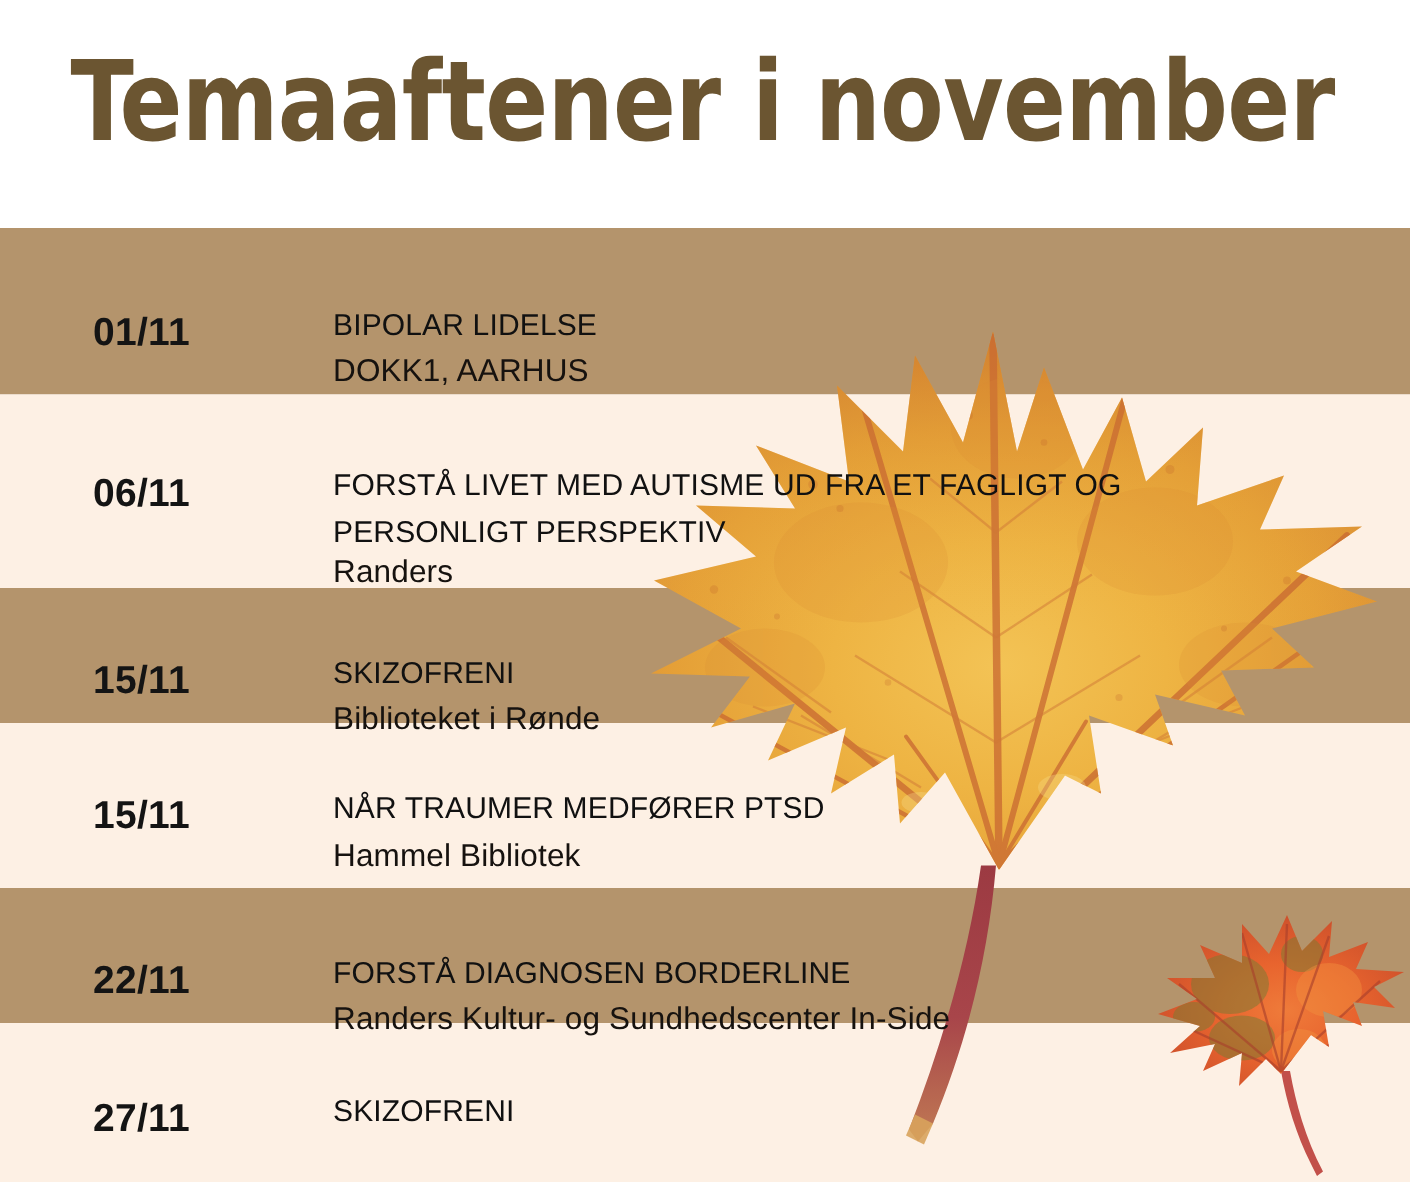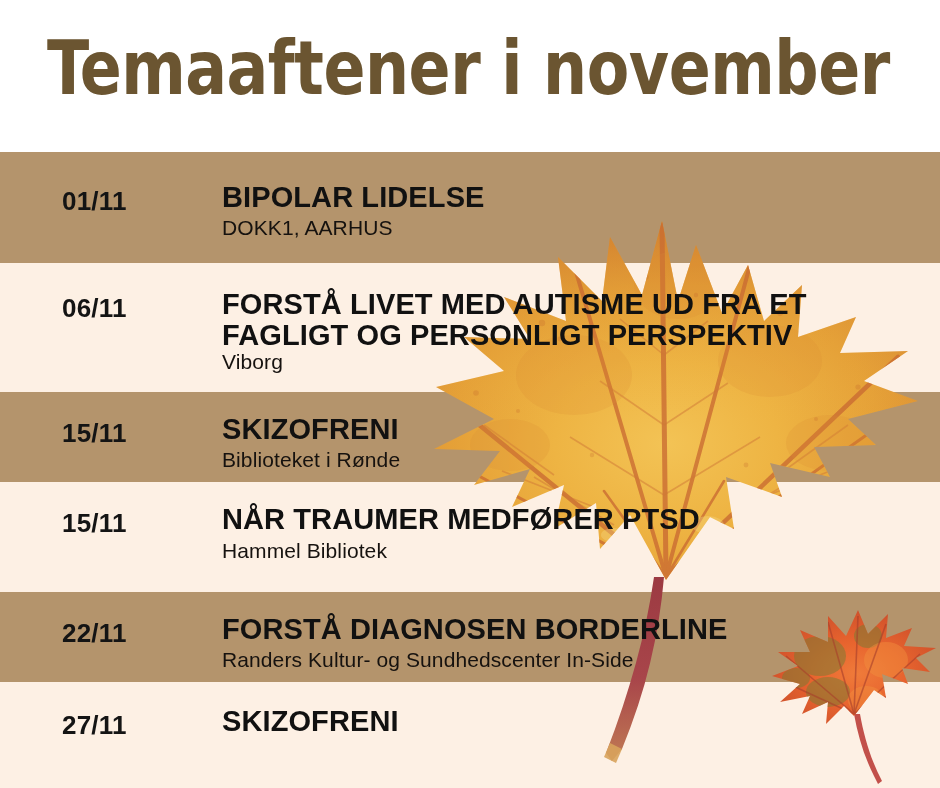--- a/index.html
+++ b/index.html
@@ -32,30 +32,30 @@
   .stripe.brown{background:#b4946c;}
   .stripe.cream{background:#fdf0e4;}
 
   
   #leaf-layer{position:absolute;left:0;top:0;width:940px;height:788px;z-index:2;pointer-events:none;}
   #big-leaf{position:absolute;left:378px;top:125px;width:560px;height:640px;}
   #small-leaf{position:absolute;left:770px;top:608px;width:170px;height:180px;}
 
   
   #rows{position:absolute;left:0;top:0;width:940px;height:788px;z-index:4;}
-  .row{position:absolute;left:0;width:940px;}
+  .row{position:absolute;left:0;width:940px;margin-top:20px;}
   .row-inner{position:absolute;left:0;top:0;width:940px;height:100%;}
   .date{
     position:absolute;left:62px;
     font-size:26px;font-weight:700;color:#141414;
     letter-spacing:0.2px;white-space:nowrap;
   }
   .event-title{
     position:absolute;left:222px;
-    font-size:29px;font-weight:700;color:#111111;
+    font-size:20px;font-weight:400;color:#111111;
     letter-spacing:0.1px;line-height:31px;
     text-transform:uppercase;
     max-width:690px;
   }
   .event-venue{
     position:absolute;left:222px;
     font-size:21px;font-weight:400;color:#16120f;
     line-height:26px;letter-spacing:0.1px;
     max-width:700px;
   }
@@ -248,21 +248,21 @@
         <div class="date">01/11</div>
         <div class="event-title">BIPOLAR LIDELSE</div>
         <div class="event-venue">DOKK1, AARHUS</div>
       </div>
     </div>
 
     <div class="row r1" style="top:263px;height:129px;">
       <div class="row-inner">
         <div class="date">06/11</div>
         <div class="event-title" style="max-width:620px;">FORSTÅ LIVET MED AUTISME UD FRA ET FAGLIGT OG PERSONLIGT PERSPEKTIV</div>
-        <div class="event-venue">Viborg</div>
+        <div class="event-venue">Randers</div>
       </div>
     </div>
 
     <div class="row r2" style="top:392px;height:90px;">
       <div class="row-inner">
         <div class="date">15/11</div>
         <div class="event-title">SKIZOFRENI</div>
         <div class="event-venue">Biblioteket i Rønde</div>
       </div>
     </div>

